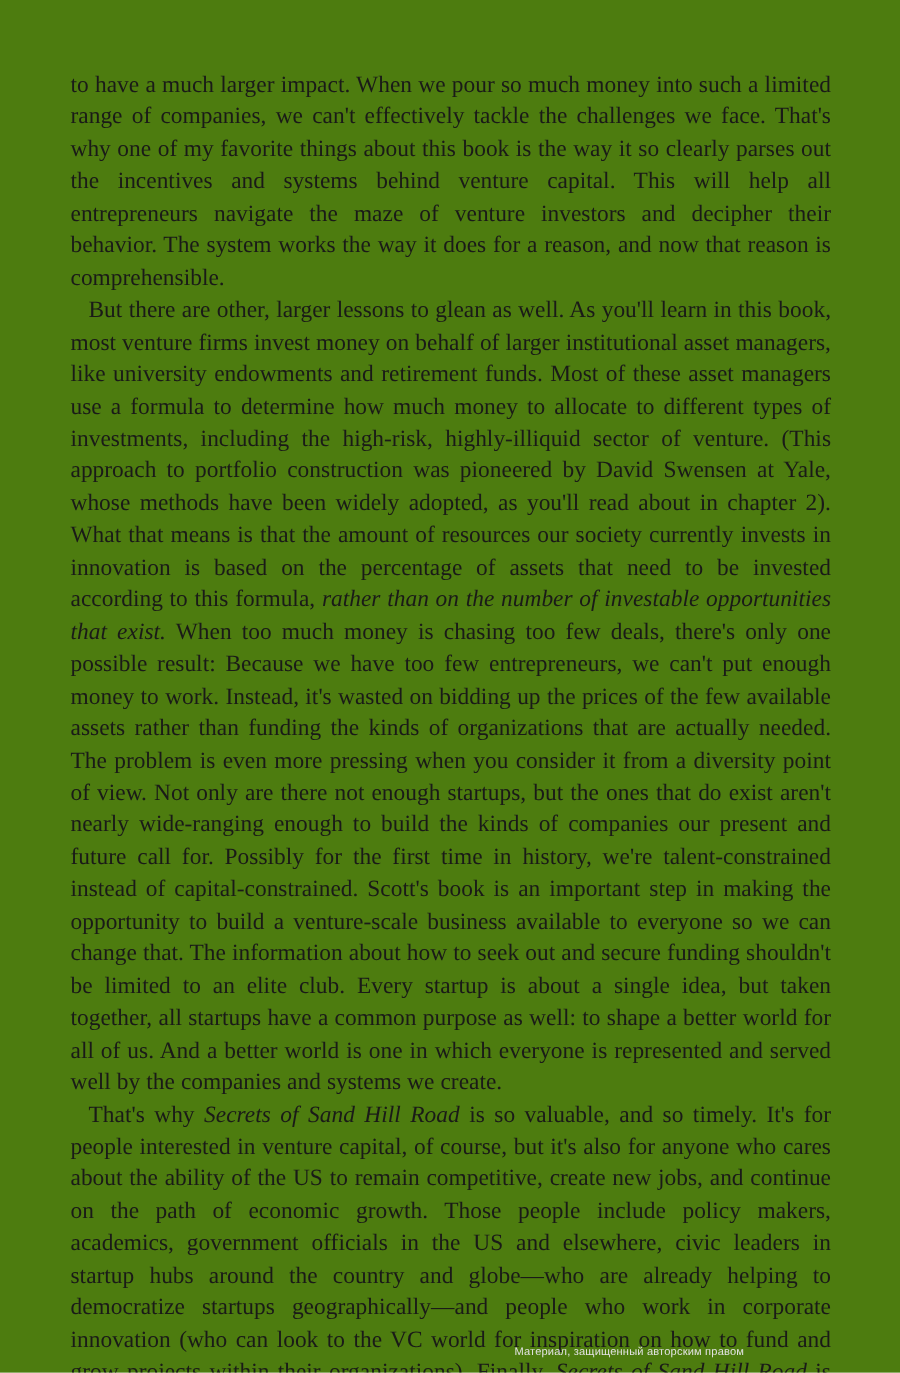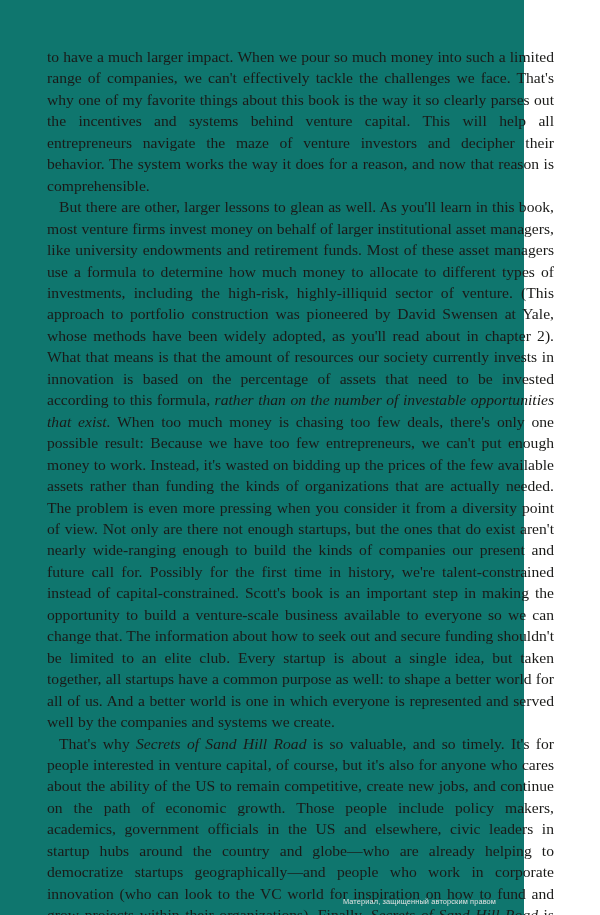--- a/index.html
+++ b/index.html
@@ -8,23 +8,23 @@
   }
   body {
     width: 600px;
     height: 915px;
     background: #ffffff;
     font-family: "Liberation Serif", "DejaVu Serif", serif;
     overflow: hidden;
   }
   #page {
     position: relative;
-    width: 524px;
+    width: 600px;
     height: 915px;
-    background: #0f766e;
+    background: #4d7c0f;
   }
   #text-block {
     position: absolute;
     left: 47px;
     top: 46px;
     width: 507px;
   }
   p.para {
     margin: 0;
     font-size: 15.6px;

